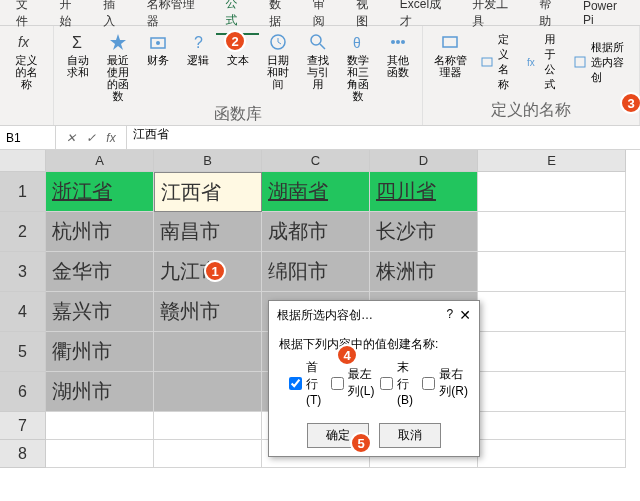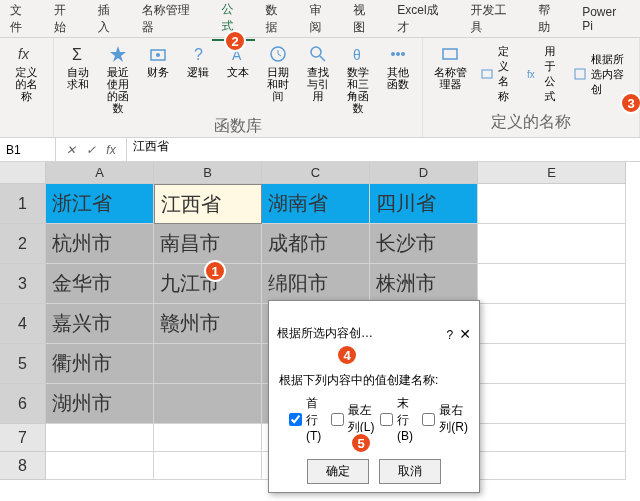--- a/index.html
+++ b/index.html
@@ -1,18 +1,18 @@
 <!DOCTYPE html>
 <html><head>
 <meta charset="utf-8">
 <style>
   * { box-sizing: border-box; margin: 0; padding: 0; }
   body { font-family: "Microsoft YaHei", sans-serif; font-size: 12px; background: #fff; width: 640px; height: 501px; overflow: hidden; position: relative; }
   
-  .tabs { display: flex; background: #f3f2f1; border-bottom: 1px solid #d4d4d4; height: 38px; align-items: center; }
+  .tabs { display: flex; background: #f3f2f1; border-bottom: 1px solid #d4d4d4; height: 26px; align-items: center; padding-left: 6px; }
   .tab { padding: 4px 10px; cursor: pointer; color: #333; }
   .tab.active { border-bottom: 2px solid #217346; color: #217346; font-weight: 500; }
   
   .ribbon { display: flex; background: #f3f2f1; height: 100px; border-bottom: 1px solid #d4d4d4; }
   .ribbon-group { display: flex; flex-direction: column; align-items: center; border-right: 1px solid #e1e1e1; padding: 4px 6px 2px; }
   .ribbon-items { display: flex; flex: 1; align-items: flex-start; gap: 4px; }
   .ribbon-group-label { font-size: 16px; color: #666; margin-top: auto; padding-bottom: 2px; text-align: center; }
   .ribbon-btn { display: flex; flex-direction: column; align-items: center; gap: 2px; padding: 2px 4px; cursor: pointer; text-align: center; min-width: 36px; }
   .ribbon-btn .icon { width: 20px; height: 20px; display: flex; align-items: center; justify-content: center; }
   .ribbon-btn .lbl { font-size: 11px; line-height: 12px; }
@@ -33,28 +33,28 @@
   .col-h.sel { background: #d2d2d2; }
   .colA { width: 108px; } .colB { width: 108px; } .colC { width: 108px; } .colD { width: 108px; } .colE { width: 148px; }
   
   .row { display: flex; }
   .row-h { width: 46px; background: #e6e6e6; border-right: 1px solid #ccc; border-bottom: 1px solid #ccc; text-align: center; font-size: 16px; color: #333; display: flex; align-items: center; justify-content: center; }
   .row-h.sel { background: #d2d2d2; }
   .cell { border-right: 1px solid #d4d4d4; border-bottom: 1px solid #d4d4d4; font-size: 20px; padding: 4px 6px; display: flex; align-items: center; color: #333; }
   .r-big { height: 40px; }
   .r-small { height: 28px; }
   .cell.sel { background: #b8b8b8; }
-  .cell.hdr { background: #0ea5e9; }
+  .cell.hdr { background: #22c55e; text-decoration: underline; }
   .cell.active { background: #fff9e3; border: 1px solid #888; }
   .cell.empty { font-size: 12px; }
   
   .badge { position: absolute; width: 22px; height: 22px; border-radius: 50%; background: #e84a1c; color: #fff; display: flex; align-items: center; justify-content: center; font-size: 13px; font-weight: bold; z-index: 20; border: 2px solid #fff; }
   
   .dialog { position: absolute; left: 268px; top: 300px; width: 212px; background: #fff; border: 1px solid #888; box-shadow: 2px 2px 6px rgba(0,0,0,0.3); z-index: 10; }
-  .dlg-title { display: flex; align-items: flex-end; padding: 24px 8px; font-size: 12px; }
+  .dlg-title { display: flex; align-items: flex-start; padding: 6px 8px; font-size: 12px; }
   .dlg-title-txt { flex: 1; }
   .dlg-q { margin: 0 6px; cursor: pointer; }
   .dlg-x { cursor: pointer; font-size: 14px; }
   .dlg-body { padding: 6px 10px 8px; }
   .dlg-lbl { font-size: 12px; margin-bottom: 6px; }
   .dlg-opts { padding-left: 10px; display: flex; flex-direction: row; gap: 4px; }
   .dlg-opt { display: flex; align-items: center; gap: 4px; font-size: 12px; }
   .dlg-opt input { width: 13px; height: 13px; }
   .dlg-btns { display: flex; justify-content: center; gap: 10px; padding: 8px; }
   .dlg-btn { padding: 3px 18px; font-size: 12px; border: 1px solid #888; background: #f0f0f0; cursor: pointer; }

